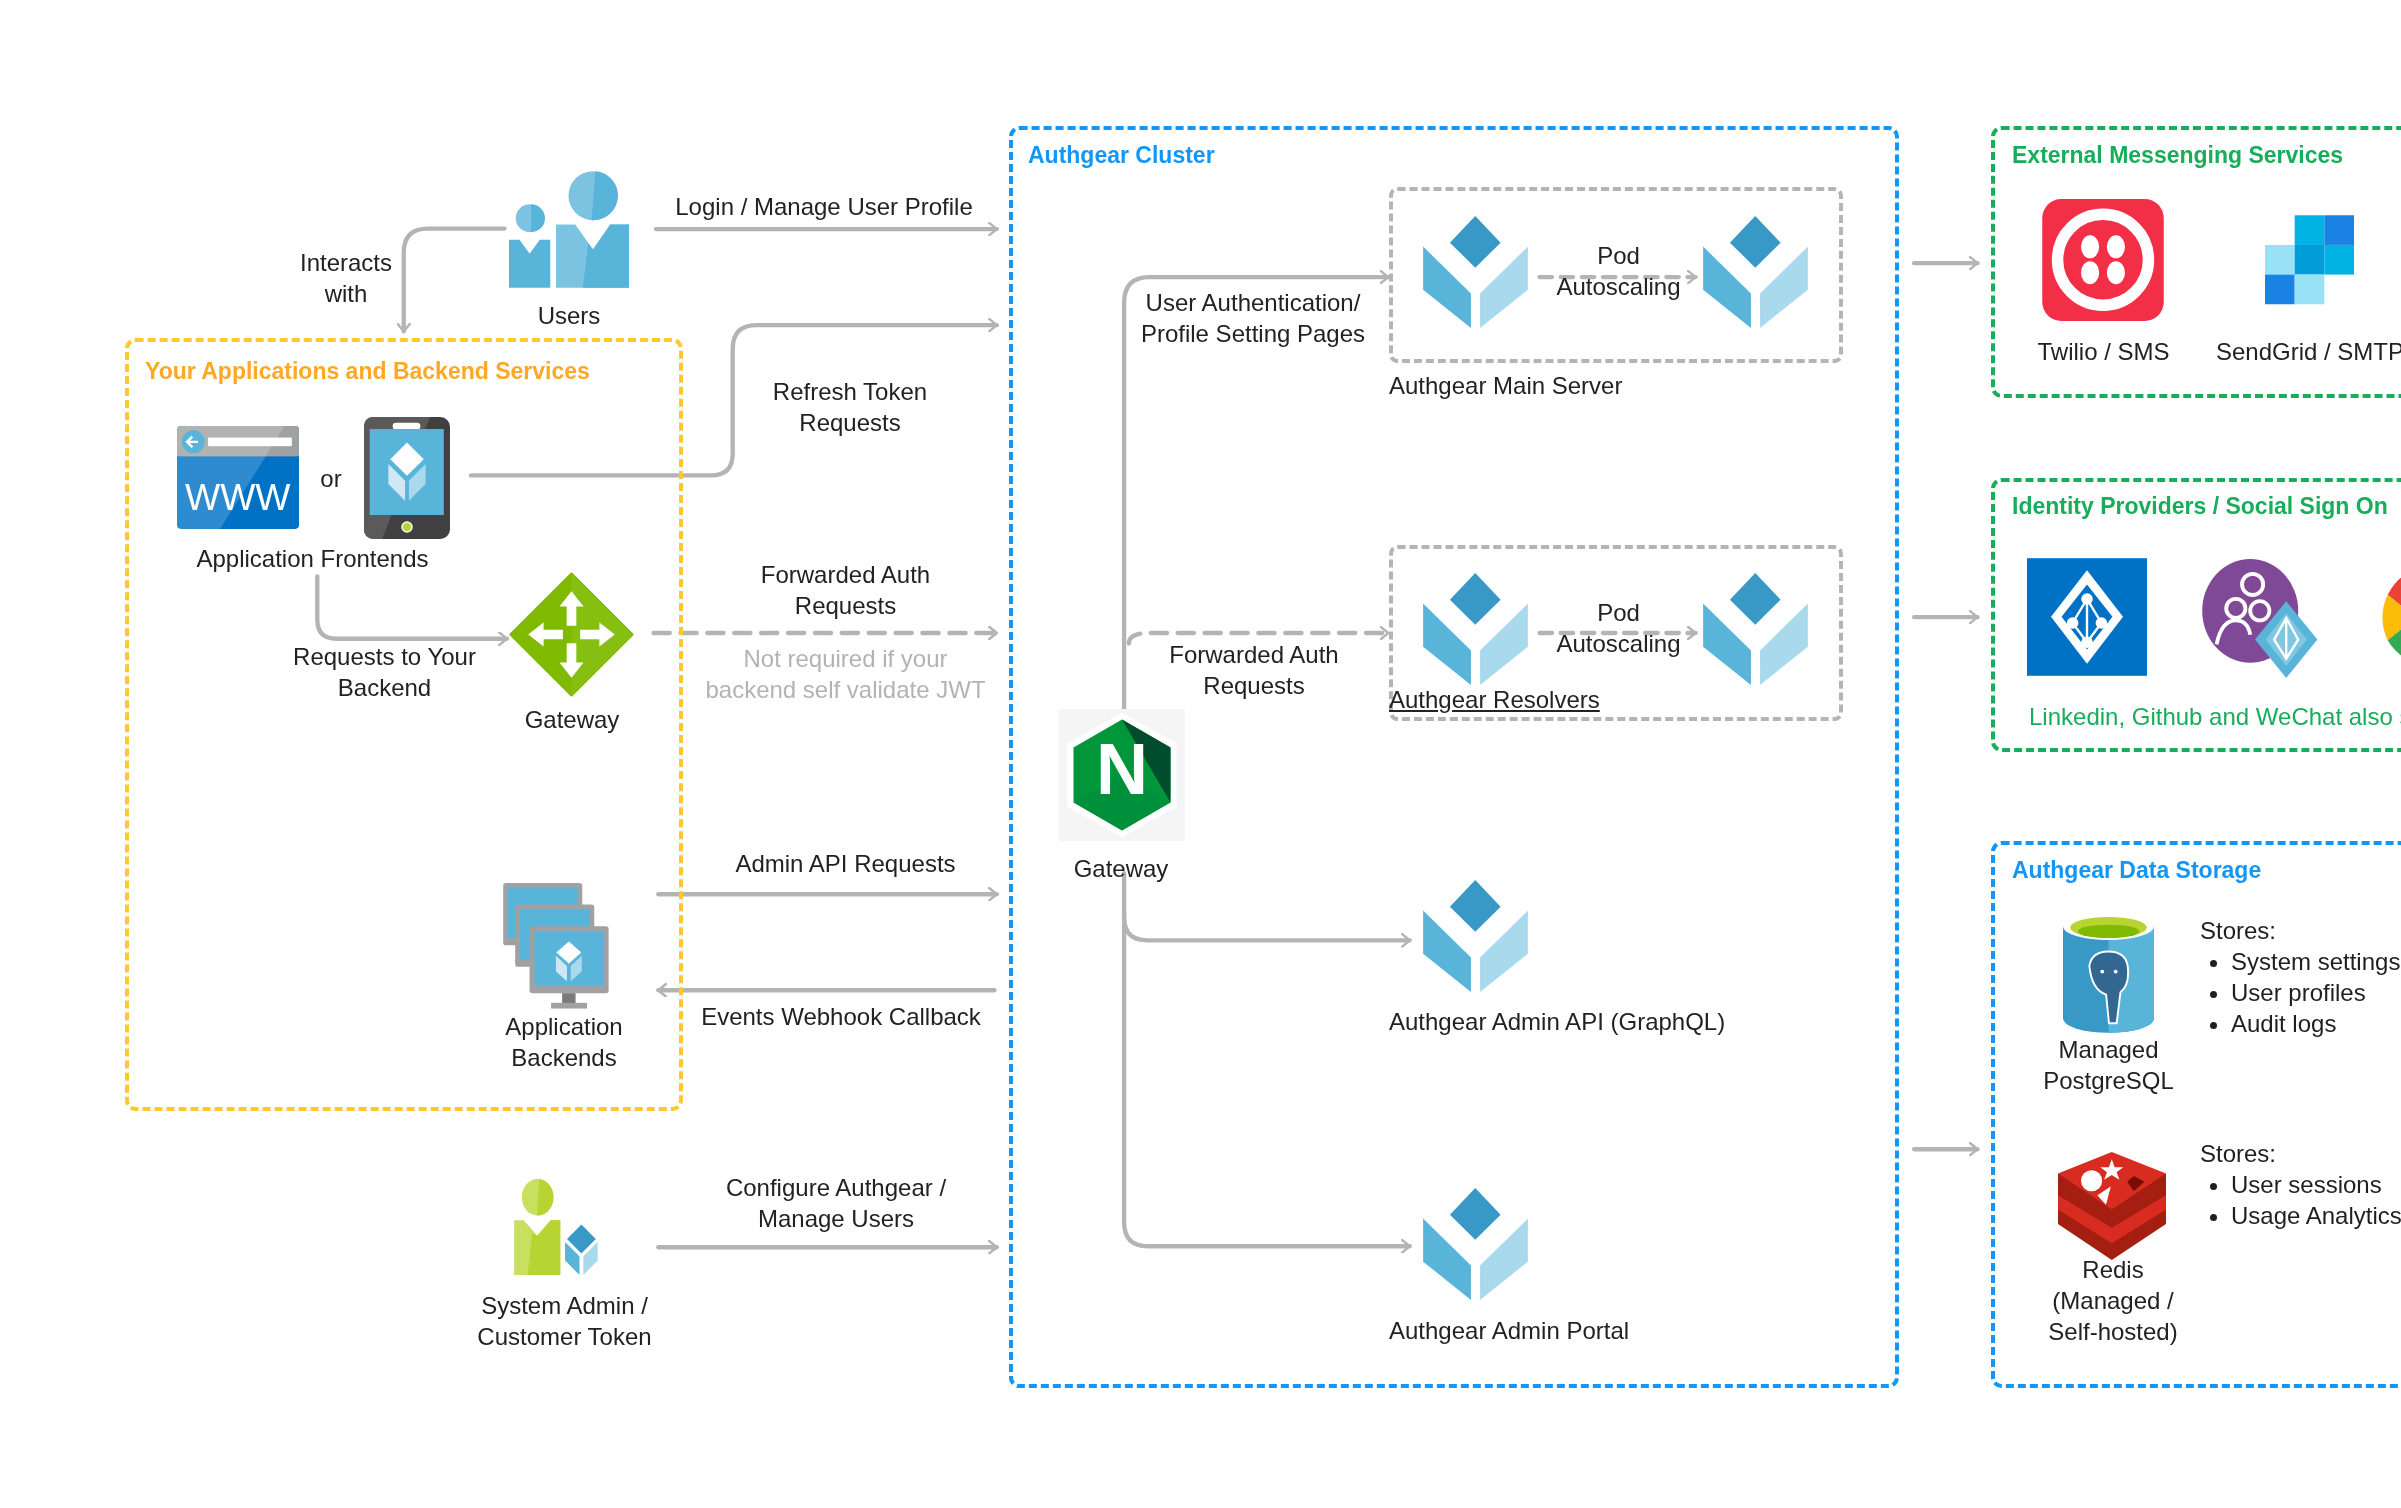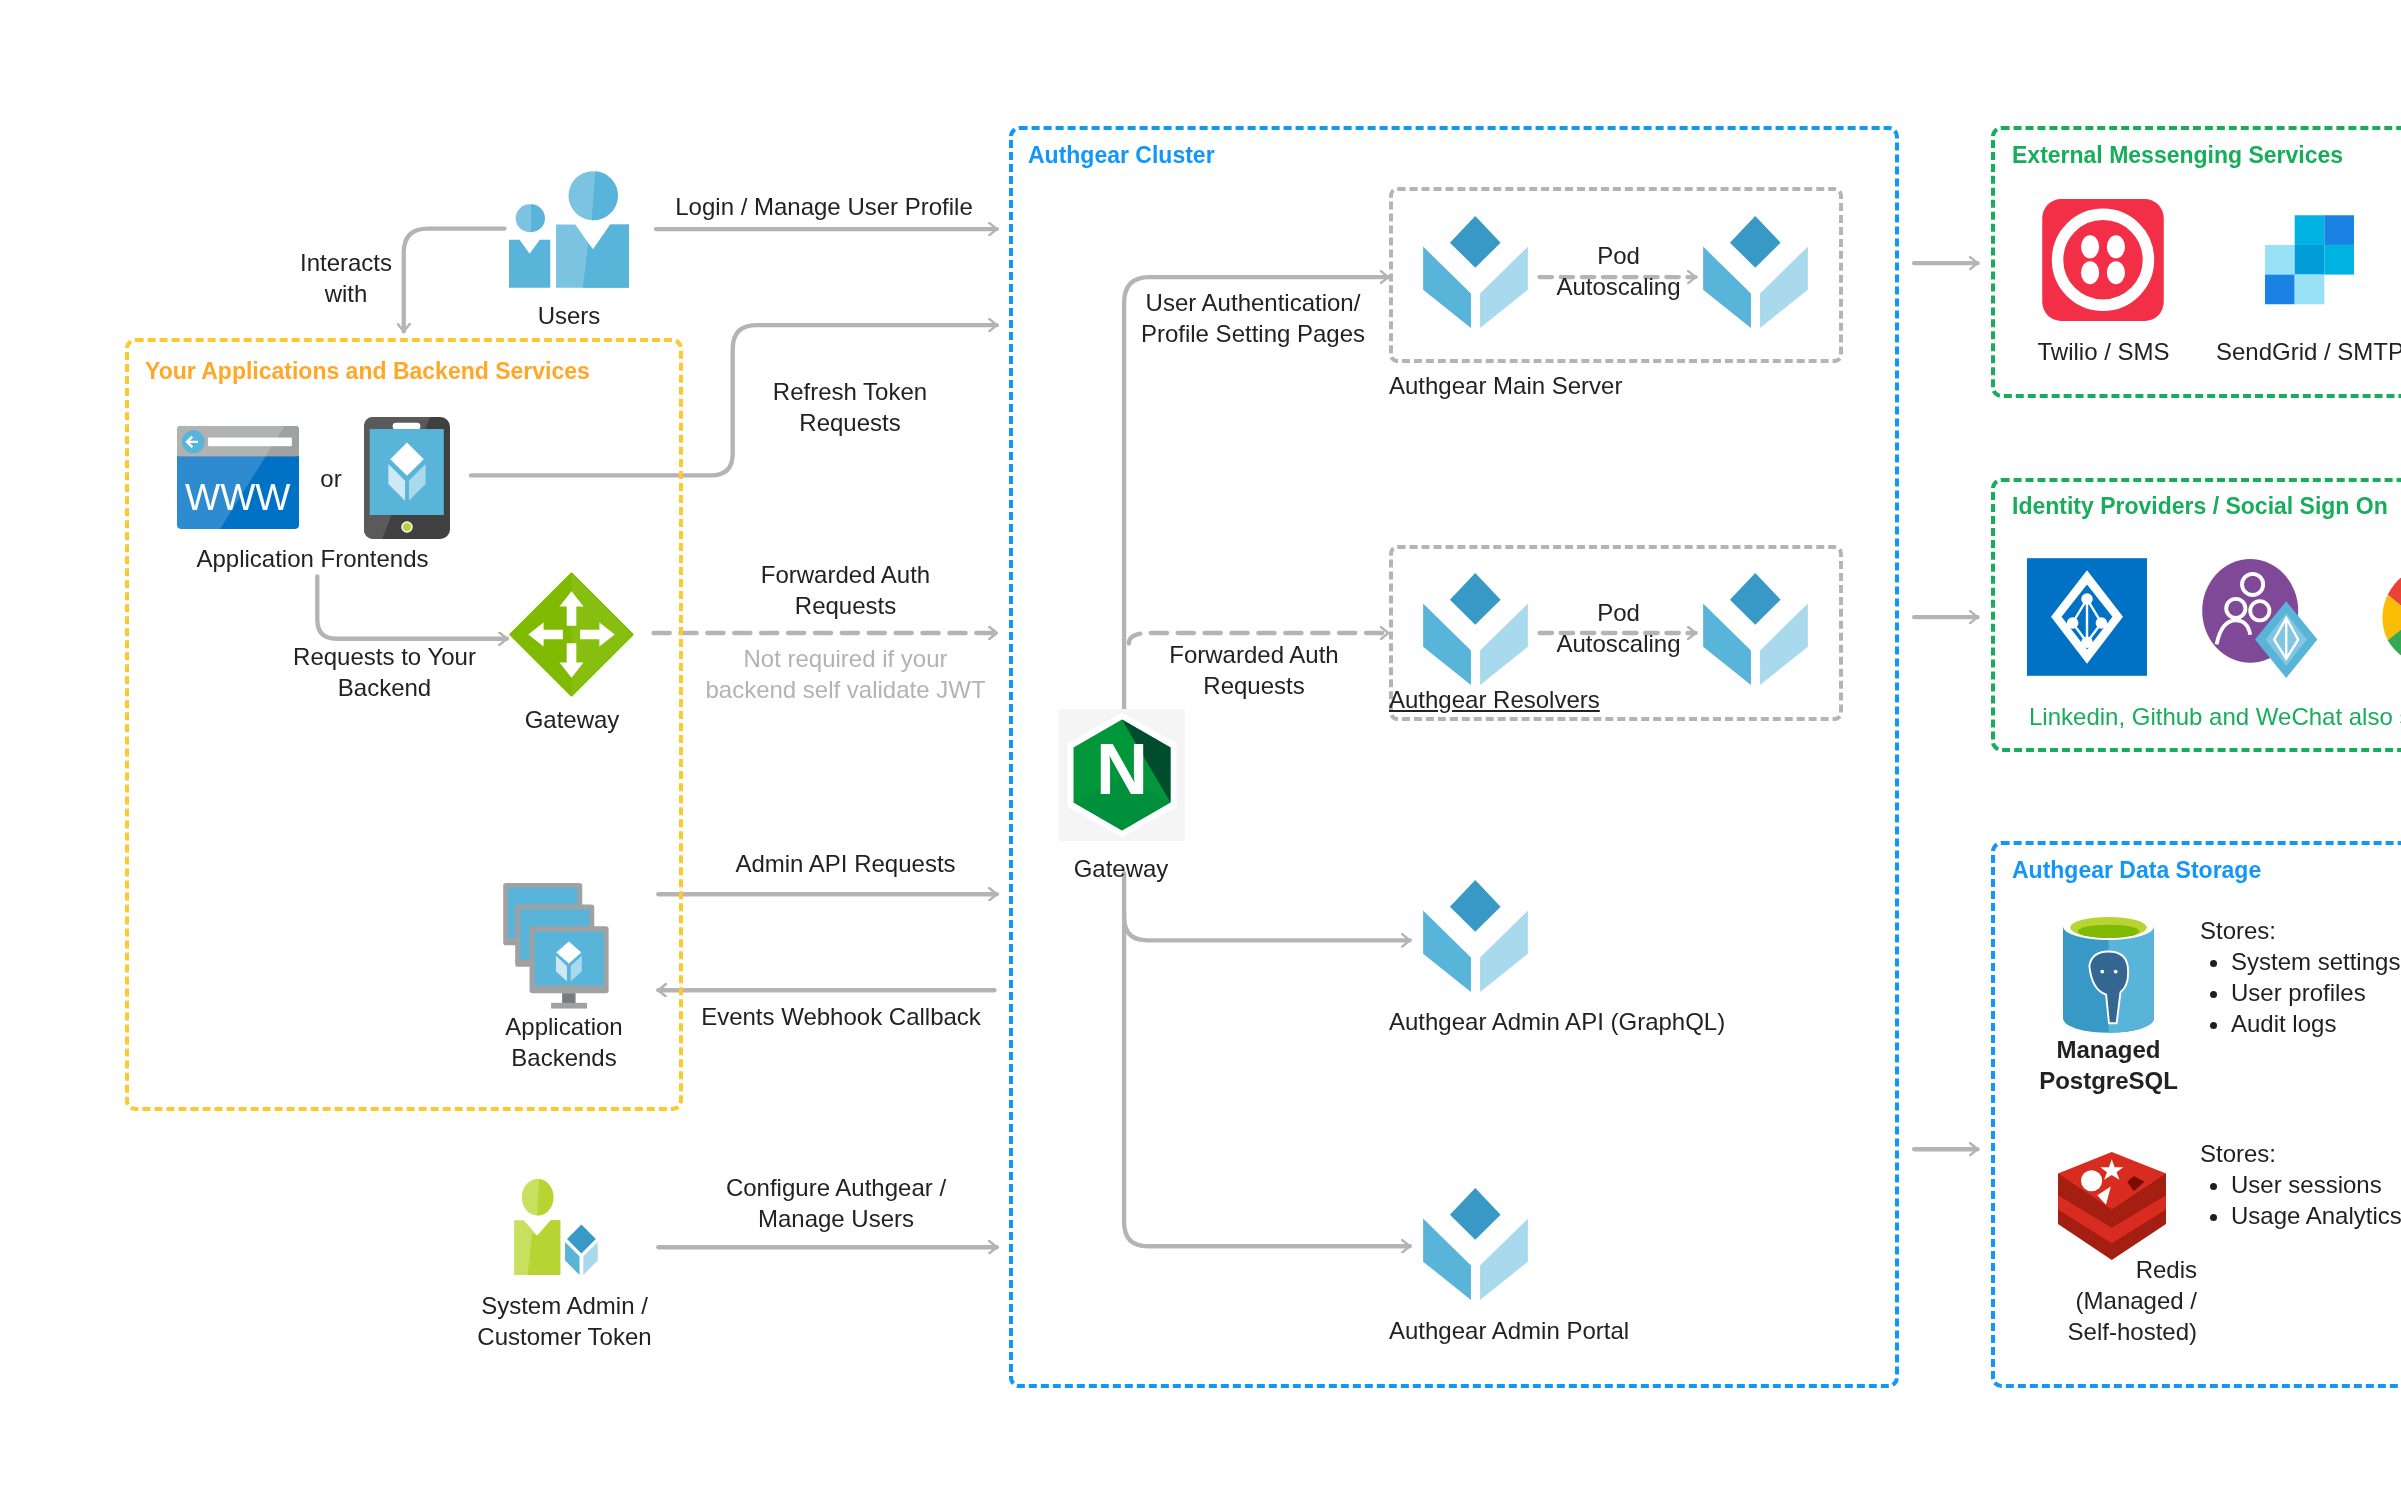--- a/index.html
+++ b/index.html
@@ -324,21 +324,21 @@
 <svg class="icon" style="left:2063px;top:913px;" width="91" height="120" viewBox="0 0 190 250">
   <path d="M0,28 L0,220 A95,30 0 0 0 190,220 L190,28 Z" fill="#3999c6"></path>
   <path d="M95,28 L190,28 L190,220 A95,30 0 0 1 95,250 Z" fill="#59b4d9"></path>
   <ellipse cx="95" cy="28" rx="95" ry="28" fill="#ffffff"></ellipse>
   <ellipse cx="95" cy="30" rx="80" ry="22" fill="#b8d432"></ellipse>
   <ellipse cx="95" cy="38" rx="64" ry="14" fill="#7fba00"></ellipse>
   <path d="M55,110 Q60,80 95,80 Q130,80 135,110 Q140,150 120,165 L112,230 L96,230 L90,170 Q60,160 55,110 Z" fill="#336791" stroke="#fff" stroke-width="4"></path>
   <circle cx="82" cy="122" r="4" fill="#fff"></circle>
     <circle cx="110" cy="122" r="4" fill="#fff"></circle>
 </svg>
-<div class="lbl" style="left:2017px;top:1034px;width:183px;font-weight:bold;">
+<div class="lbl" style="left:2017px;top:1034px;width:183px;">
   <div>Managed</div>
   <div>PostgreSQL</div>
 </div>
 <div class="abs" style="left:2200px;top:915px;">
   <div class="stores-title">Stores:</div>
   <ul class="stores">
     <li>System settings</li>
     <li>User profiles</li>
     <li>Audit logs</li>
   </ul>
@@ -347,21 +347,21 @@
 <svg class="icon" style="left:2058px;top:1152px;" width="108" height="108" viewBox="0 0 225 225">
   <path d="M112,140 L225,100 L225,150 L112,225 L0,150 L0,100 Z" fill="#a41e11"></path>
   <path d="M112,110 L225,70 L225,120 L112,190 L0,120 L0,70 Z" fill="#d82c20"></path>
   <path d="M112,80 L225,45 L225,90 L112,158 L0,90 L0,45 Z" fill="#a41e11"></path>
   <path d="M112,0 L225,45 L112,120 L0,45 Z" fill="#d82c20"></path>
   <circle cx="70" cy="60" r="22" fill="#fff"></circle>
   <path d="M112,15 L118,32 L136,32 L122,42 L128,58 L112,48 L96,58 L102,42 L88,32 L106,32 Z" fill="#fff"></path>
   <path d="M82,90 L110,72 L100,110 Z" fill="#fff"></path>
   <path d="M158,50 L180,62 L158,82 L144,62 Z" fill="#7a0c02"></path>
 </svg>
-<div class="lbl" style="left:2029px;top:1254px;width:168px;text-align:right;">
+<div class="lbl" style="left:2029px;top:1254px;width:168px;">
   <div>Redis</div>
   <div>(Managed /</div>
   <div>Self-hosted)</div>
 </div>
 <div class="abs" style="left:2200px;top:1138px;">
   <div class="stores-title">Stores:</div>
   <ul class="stores">
     <li>User sessions</li>
     <li>Usage Analytics</li>
   </ul>

